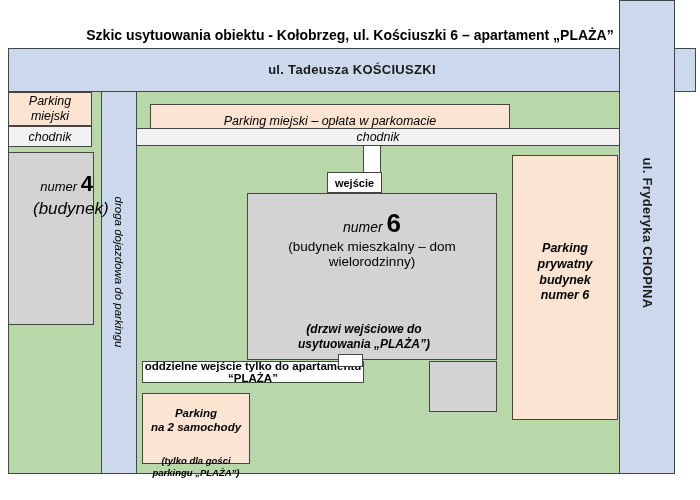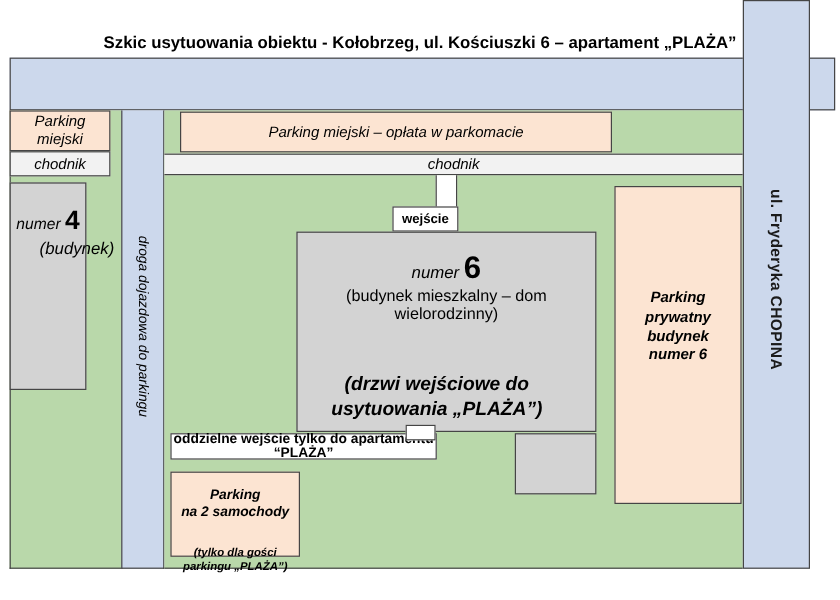--- a/index.html
+++ b/index.html
@@ -34,65 +34,66 @@
   .doorlines{line-height:1.3;}
 </style>
 </head>
 <body>
 
 <div id="stage">
 
   <div class="abs title" style="left:0;top:27px;width:700px;text-align:center;">Szkic usytuowania obiektu - Kołobrzeg, ul. Kościuszki 6 – apartament „PLAŻA”</div>
 
   <div class="abs blue bordered" style="left:8px;top:48px;width:688px;height:44px;"></div>
+  <div class="abs street-label" style="left:8px;top:48px;width:688px;height:44px;line-height:44px;text-align:center;">ul. Tadeusza KOŚCIUSZKI</div>
 
   <div class="abs green" style="left:8px;top:92px;width:93px;height:382px;border-left:1px solid var(--line);border-bottom:1px solid var(--line);"></div>
 
   <div class="abs blue" style="left:101px;top:92px;width:36px;height:382px;border-left:1px solid var(--line);border-right:1px solid var(--line);border-bottom:1px solid var(--line);"></div>
   <div class="vtext it" style="left:119px;top:272px;font-size:11.5px;">droga dojazdowa do parkingu</div>
 
   <div class="abs green" style="left:137px;top:92px;width:482px;height:382px;border-bottom:1px solid var(--line);"></div>
 
   <div class="abs peach bordered center lh" style="left:8px;top:92px;width:84px;height:34px;">
     <div class="it sm">
       <span>Parking</span><br>
       <span>miejski</span>
     </div>
   </div>
 
   <div class="abs walk bordered center" style="left:8px;top:126px;width:84px;height:21px;">
     <span class="it sm">chodnik</span>
   </div>
 
-  <div class="abs gray bordered" style="left:8px;top:152px;width:64px;height:173px;text-align:center;padding-top:18px;">
+  <div class="abs gray bordered" style="left:8px;top:152px;width:86px;height:173px;text-align:right;padding-top:18px;">
     <div style="font-size:13px;">
       <span class="it">numer </span><span class="building-num">4</span>
     </div>
-    <div class="it" style="font-size:14px;margin-top:2px;margin-left:24px;">(budynek)</div>
+    <div class="it" style="font-size:17px;margin-top:2px;margin-left:24px;">(budynek)</div>
   </div>
 
-  <div class="abs peach bordered center" style="left:150px;top:93px;width:360px;height:34px;">
+  <div class="abs peach bordered center" style="left:150px;top:104px;width:360px;height:34px;">
     <span class="it sm">Parking miejski – opłata w parkomacie</span>
   </div>
 
   <div class="abs walk center" style="left:137px;top:128px;width:482px;height:18px;border-top:1px solid var(--line);border-bottom:1px solid var(--line);">
     <span class="it sm">chodnik</span>
   </div>
 
   <div class="abs" style="left:363px;top:146px;width:18px;height:27px;background:#ffffff;border-left:1px solid var(--line);border-right:1px solid var(--line);"></div>
   <div class="abs bordered center" style="left:327px;top:172px;width:55px;height:21px;background:#ffffff;">
     <span class="bd" style="font-size:11px;">wejście</span>
   </div>
 
   <div class="abs gray bordered" style="left:247px;top:193px;width:250px;height:167px;text-align:center;">
     <div style="margin-top:14px;">
       <span class="it" style="font-size:14px;">numer </span><span class="building-num b6num">6</span>
     </div>
     <div style="font-size:13.5px;margin-top:0;">(budynek mieszkalny – dom wielorodzinny)</div>
-    <div class="it bd doorlines" style="position:absolute;left:0;right:16px;bottom:6px;font-size:16px;">
+    <div class="it bd doorlines" style="position:absolute;left:0;right:16px;bottom:6px;font-size:12px;">
       <span>(drzwi wejściowe do</span><br>
       <span>usytuowania „PLAŻA”)</span>
     </div>
   </div>
 
   <div class="abs bordered" style="left:338px;top:354px;width:25px;height:13px;background:#ffffff;z-index:3;"></div>
 
   <div class="abs bordered center" style="left:142px;top:361px;width:222px;height:22px;background:#ffffff;z-index:2;">
     <span class="bd" style="font-size:11.5px;">oddzielne wejście tylko do apartamentu “PLAŻA”</span>
   </div>

